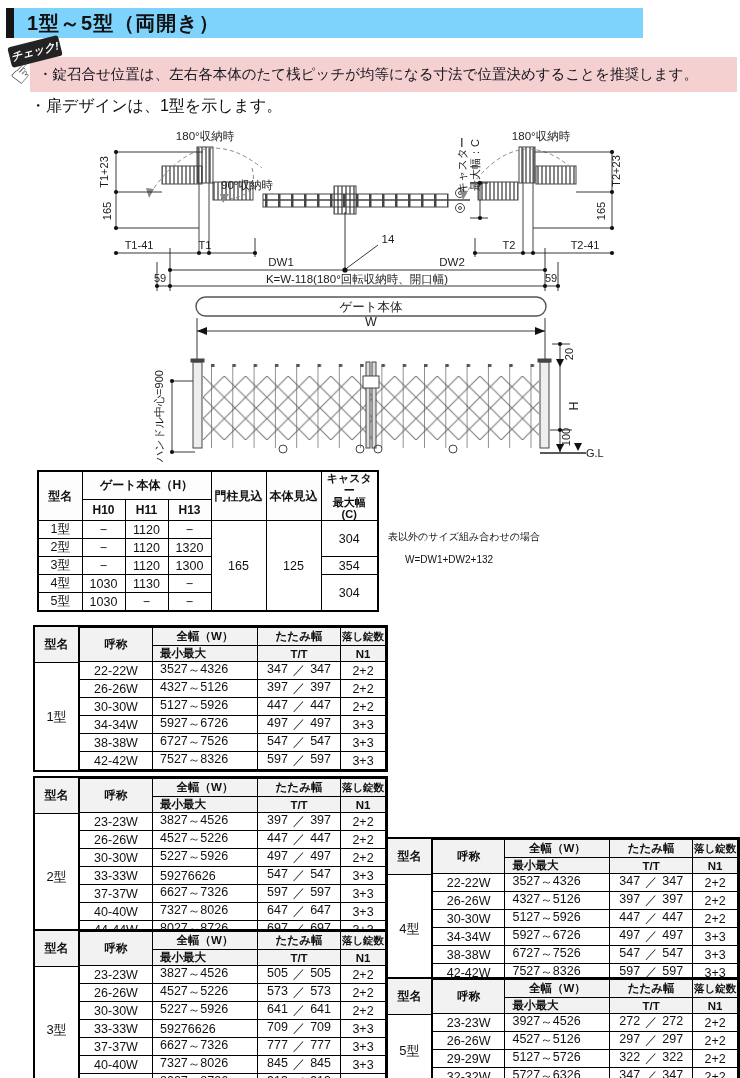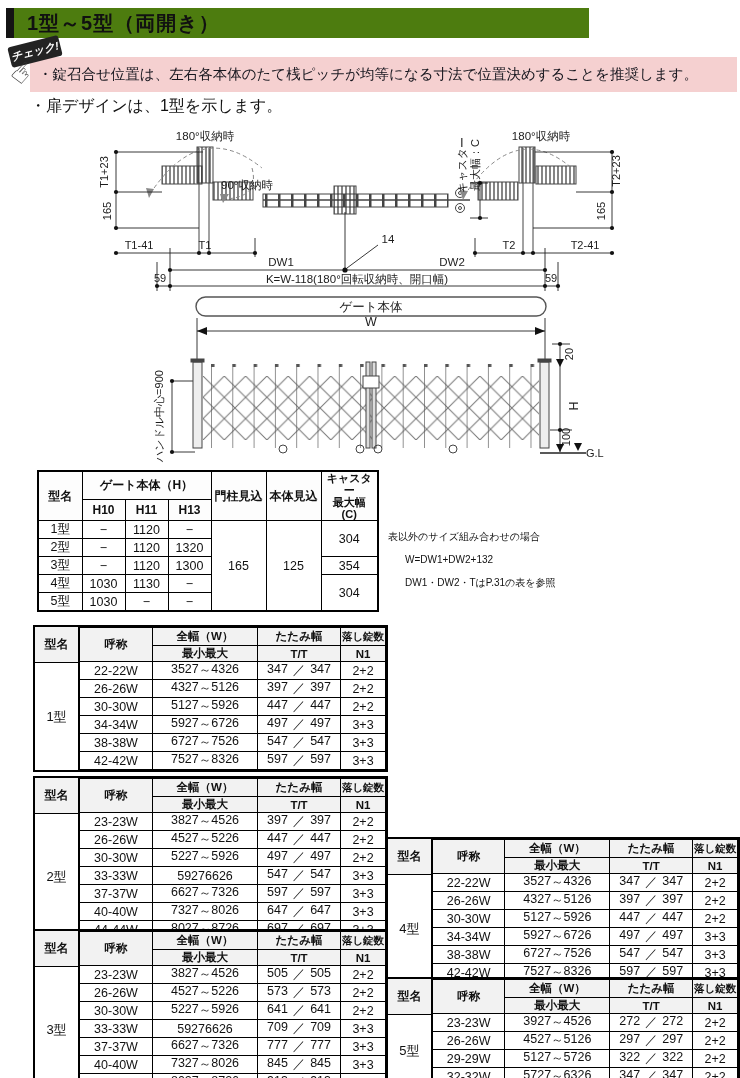--- a/index.html
+++ b/index.html
@@ -1,21 +1,21 @@
 <!DOCTYPE html>
 <html><head>
 <meta charset="utf-8">
 <style>
   html,body{margin:0;padding:0;}
   body{
     width:740px;height:1078px;position:relative;overflow:hidden;background:#fff;
     font-family:"Liberation Sans","DejaVu Sans",sans-serif;color:#111;
   }
   
-  .hdr{position:absolute;left:6px;top:8px;width:583px;height:30px;background:#4d7c0f;
+  .hdr{position:absolute;left:6px;top:8px;width:637px;height:30px;background:#7dd3fc;
        display:flex;align-items:center;}
   .hdr .accent{width:8px;height:30px;background:#141414;}
   .hdr .title{margin-left:13px;font-size:20px;font-weight:bold;letter-spacing:1px;}
   
   .check-band{position:absolute;left:30px;top:57px;width:707px;height:35px;background:#f5d0d0;
        display:flex;align-items:center;box-sizing:border-box;padding-left:8px;font-size:14.5px;color:#16161e;}
   .check-flag{position:absolute;left:9px;top:41px;width:52px;height:21px;background:#232323;color:#fff;
        transform:rotate(-14deg);font-size:11px;font-weight:bold;font-style:italic;
        display:flex;align-items:center;justify-content:center;border-radius:3px;z-index:3;}
   .check-hand{position:absolute;left:10px;top:56px;font-size:28px;color:#333;transform:rotate(-48deg);z-index:3;}
@@ -43,21 +43,21 @@
   .mcol{width:43px;display:flex;flex-direction:column;border-right:1px solid #000;}
   .mcol .mh{height:35px;border-bottom:1px solid #000;background:#f2f2f2;
        display:flex;align-items:center;justify-content:center;font-size:12px;font-weight:bold;}
   .mcol .mv{flex:1;display:flex;align-items:center;justify-content:center;font-size:13px;}
   .sd{border-collapse:collapse;}
   .sd th,.sd td{border:1px solid #000;text-align:center;padding:0;overflow:hidden;}
   .sd th{font-size:11.5px;font-weight:bold;background:#f2f2f2;}
   .sd td{font-size:12.5px;height:15px;}
   .sd .r1 th{height:17px;}
   .sd .r2 th{height:15px;}
-  .wcell{display:flex;justify-content:center;padding:0 7px;}
+  .wcell{display:flex;justify-content:flex-start;padding:0 7px;}
   .fcell{display:flex;justify-content:space-between;padding:0 9px;}
   .c-name{width:72px;margin-top:25px;}.c-w{width:104px;}.c-f{width:82px;}.c-l{width:44px;}
 </style>
 </head>
 <body>
 
 <div class="hdr">
   <div class="accent"></div>
   <div class="title">1型～5型（両開き）</div>
 </div>
@@ -298,21 +298,20 @@
       <td>1030</td>
       <td>−</td>
       <td>−</td>
     </tr>
   </tbody>
 </table>
 
 <div class="side-note">
   <div>表以外のサイズ組み合わせの場合</div>
   <div class="ind">W=DW1+DW2+132</div>
-  <div class="ind">DW1・DW2・TはP.31の表を参照</div>
 </div>
 
 <div id="size-tables-root">
   <div class="sizetable" style="left: 33px; top: 625px;">
     <div class="mcol">
       <div class="mh">型名</div>
       <div class="mv">1型</div>
     </div>
     <table class="sd">
       <thead>

